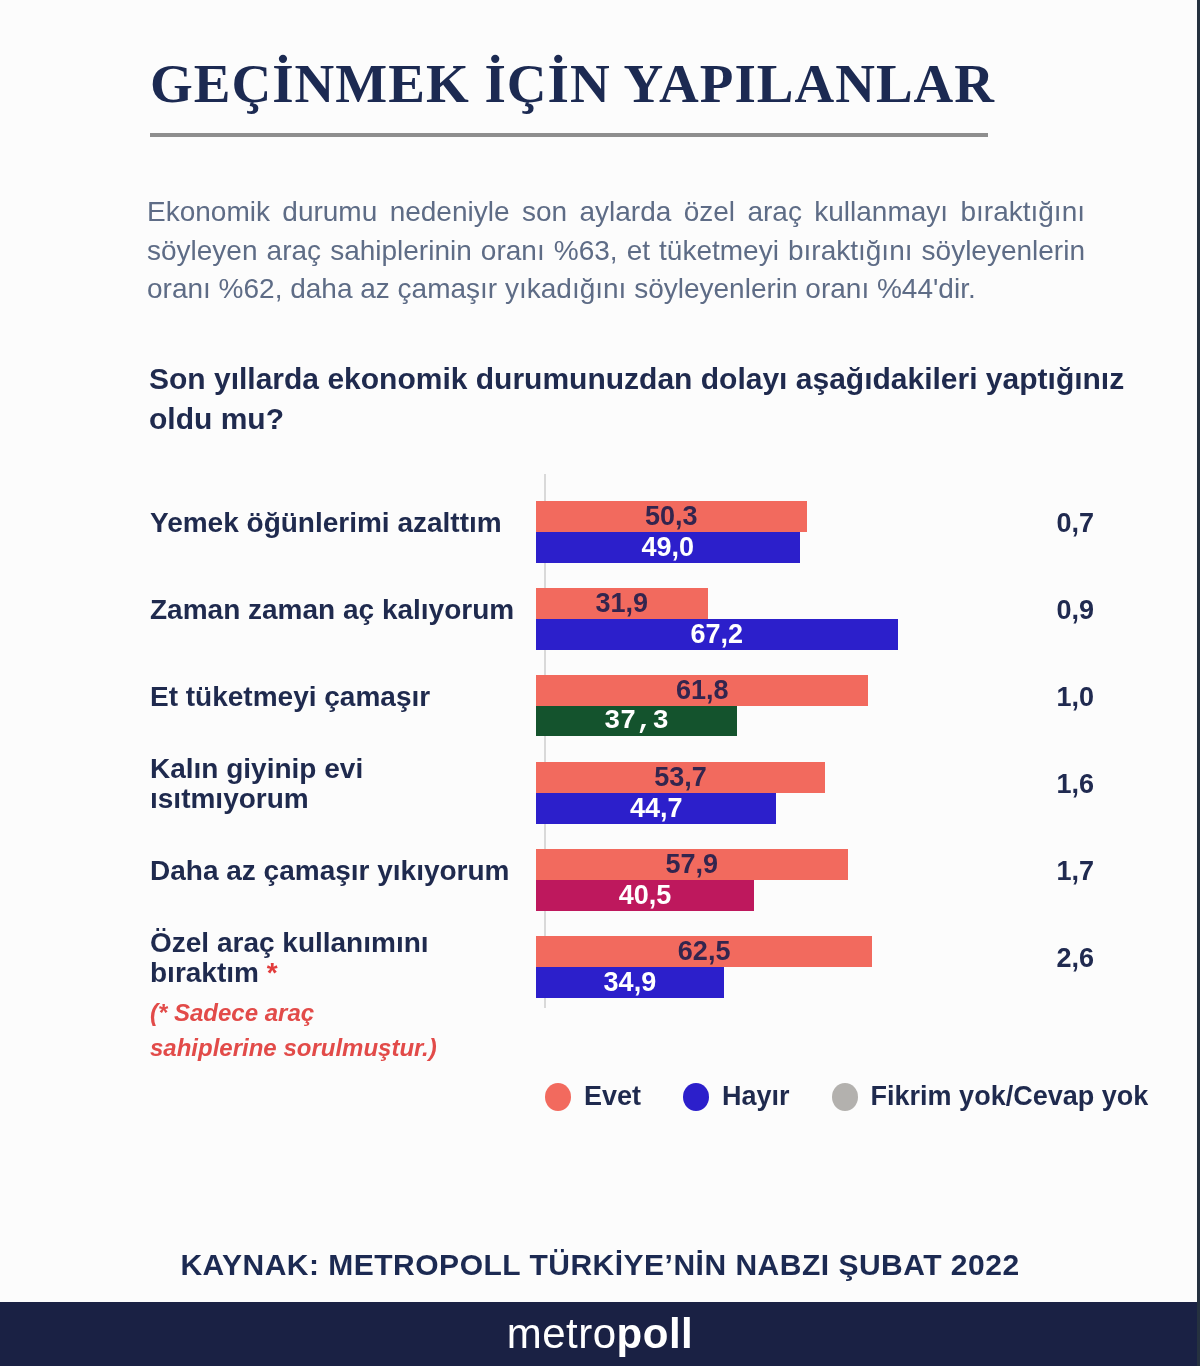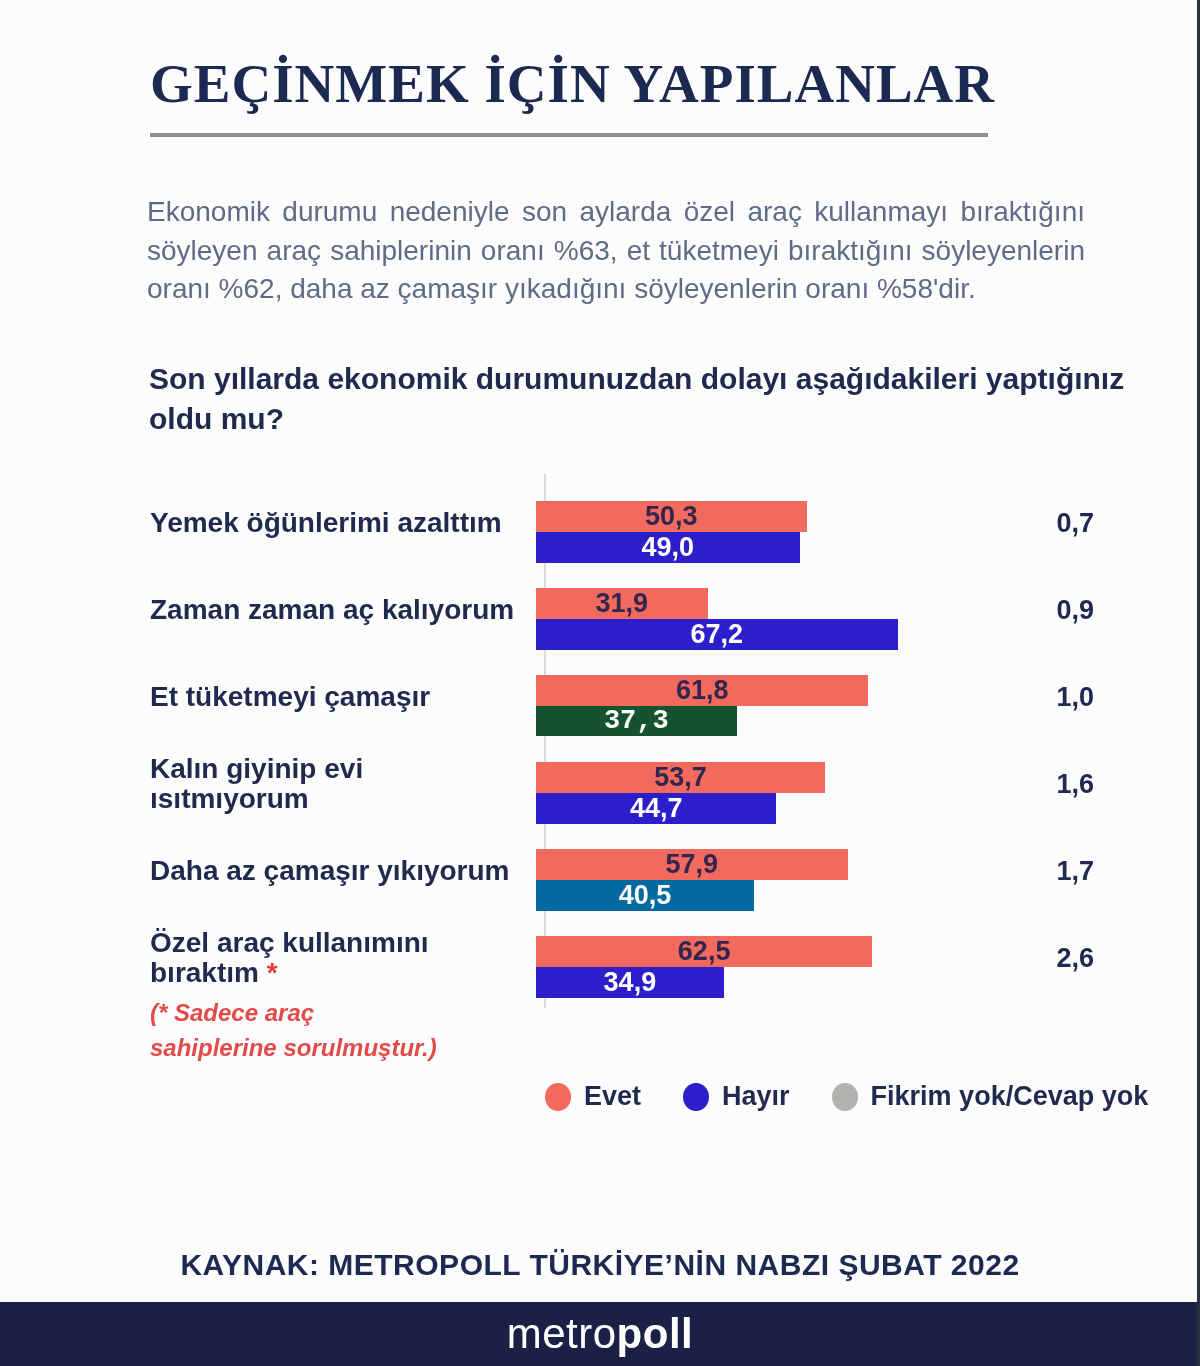--- a/index.html
+++ b/index.html
@@ -177,21 +177,21 @@
 
 <div class="page">
 
   <div class="right-edge"></div>
 
   <div class="header">
     <h1 class="page-title">GEÇİNMEK İÇİN YAPILANLAR</h1>
     <div class="title-underline"></div>
   </div>
 
-  <p class="intro">Ekonomik durumu nedeniyle son aylarda özel araç kullanmayı bıraktığını söyleyen araç sahiplerinin oranı %63, et tüketmeyi bıraktığını söyleyenlerin oranı %62, daha az çamaşır yıkadığını söyleyenlerin oranı %58'dir.</p>
+  <p class="intro">Ekonomik durumu nedeniyle son aylarda özel araç kullanmayı bıraktığını söyleyen araç sahiplerinin oranı %63, et tüketmeyi bıraktığını söyleyenlerin oranı %62, daha az çamaşır yıkadığını söyleyenlerin oranı %44'dir.</p>
 
   <div class="question">
     <span>Son yıllarda ekonomik durumunuzdan dolayı aşağıdakileri yaptığınız</span><br>
     <span>oldu mu?</span>
   </div>
 
   <div class="chart">
     <div class="axis-line"></div>
 
   <div class="chart-row">
@@ -245,21 +245,21 @@
           <div class="seg seg-2" style="width: 1.6%; background: rgb(179, 177, 174);"></div>
           <span class="val-rest">1,6</span>
         </div>
       </div>
       <div class="chart-row">
         <div class="row-label">Daha az çamaşır yıkıyorum</div>
         <div class="bar-track">
           <div class="seg seg-0" style="width: 57.9%; background: rgb(242, 106, 94);">
             <span class="seg-val">57,9</span>
           </div>
-          <div class="seg seg-1" style="width: 40.5%; background: #0369a1;">
+          <div class="seg seg-1" style="width: 40.5%; background: #be185d;">
             <span class="seg-val">40,5</span>
           </div>
           <div class="seg seg-2" style="width: 1.7%; background: rgb(179, 177, 174);"></div>
           <span class="val-rest">1,7</span>
         </div>
       </div>
       <div class="chart-row">
         <div class="row-label">Özel araç kullanımını bıraktım<span class="asterisk"> *</span></div>
         <div class="bar-track">
           <div class="seg seg-0" style="width: 62.5%; background: rgb(242, 106, 94);">

